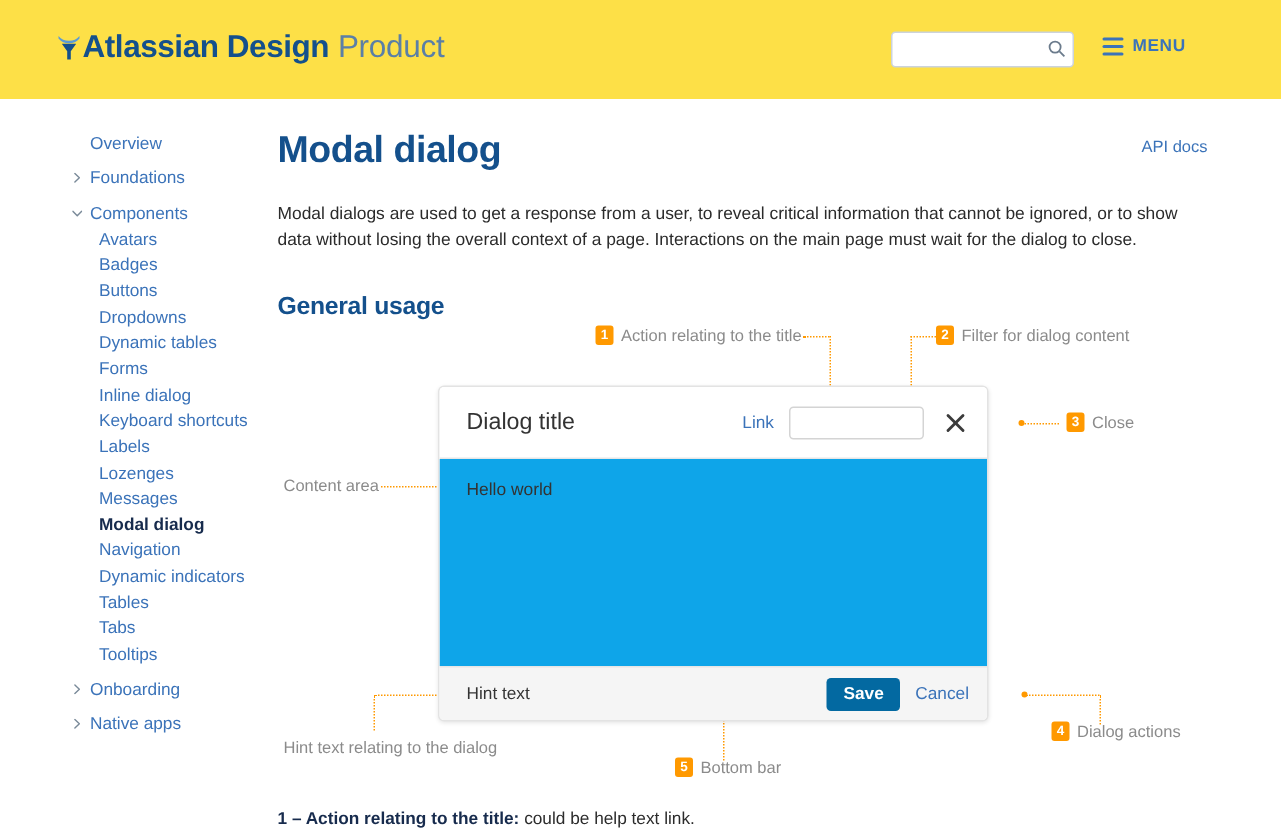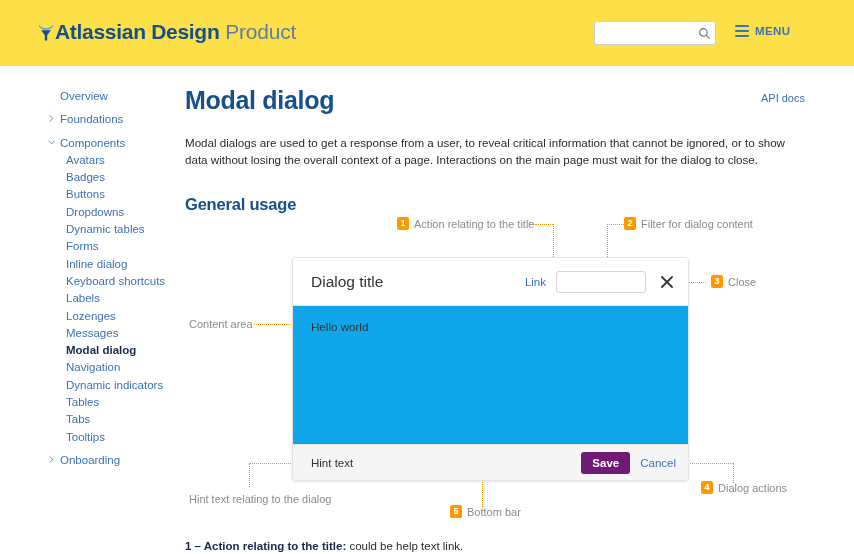--- a/index.html
+++ b/index.html
@@ -150,21 +150,21 @@
     position: absolute;
     width: 4px; height: 4px;
     background: #f90;
     border-radius: 50%;
   }
 
   
   .modal {
     position: absolute;
     left: 292px; top: 257px;
-    width: 397px; height: 224px;
+    width: 367px; height: 224px;
     background: #fff;
     border: 1px solid #e3e3e3;
     border-radius: 4px;
     box-shadow: 0 1px 3px rgba(0,0,0,0.10);
     overflow: hidden;
   }
   .modal-header {
     position: relative;
     height: 48px;
     border-bottom: 1px solid #e6e6e6;
@@ -214,21 +214,21 @@
     border-top: 1px solid #e6e6e6;
     display: flex; align-items: center;
     padding: 0 12px 0 18px;
   }
   .hint-text {
     font-size: 11.5px;
     color: #333;
     flex: 1;
   }
   .btn-save {
-    background: #701a75;
+    background: #0369a1;
     color: #fff;
     font-size: 11.5px;
     font-weight: bold;
     border: none;
     border-radius: 3px;
     padding: 5px 11px;
     cursor: pointer;
     font-family: "Liberation Sans", sans-serif;
   }
   .btn-cancel {
@@ -308,20 +308,25 @@
     <div class="nav-item nav-l1"><span>Navigation</span></div>
     <div class="nav-item nav-l1"><span>Dynamic indicators</span></div>
     <div class="nav-item nav-l1"><span>Tables</span></div>
     <div class="nav-item nav-l1"><span>Tabs</span></div>
     <div class="nav-item nav-l1"><span>Tooltips</span></div>
     <div class="nav-item nav-l0" style="margin-top: 6px;"><span class="caret">
         <svg viewBox="0 0 8 8" width="7" height="7" xmlns="http://www.w3.org/2000/svg">
           <path d="M2.2 0.8 L5.6 4 L2.2 7.2" fill="none" stroke="#7a8a99" stroke-width="1.1" stroke-linecap="round" stroke-linejoin="round"></path>
         </svg>
       </span><span>Onboarding</span></div>
+    <div class="nav-item nav-l0" style="margin-top: 6px;"><span class="caret">
+        <svg viewBox="0 0 8 8" width="7" height="7" xmlns="http://www.w3.org/2000/svg">
+          <path d="M2.2 0.8 L5.6 4 L2.2 7.2" fill="none" stroke="#7a8a99" stroke-width="1.1" stroke-linecap="round" stroke-linejoin="round"></path>
+        </svg>
+      </span><span>Native apps</span></div>
   </div>
 
 <div class="main">
   <h1 class="page-title">Modal dialog</h1>
   <a class="api-docs">API docs</a>
   <p class="lede">Modal dialogs are used to get a response from a user, to reveal critical information that cannot be ignored, or to show data without losing the overall context of a page. Interactions on the main page must wait for the dialog to close.</p>
   <h2 class="section-title">General usage</h2>
 </div>
 
 <div class="dot-h" style="left:535px; top:224px; width:18px;"></div>

